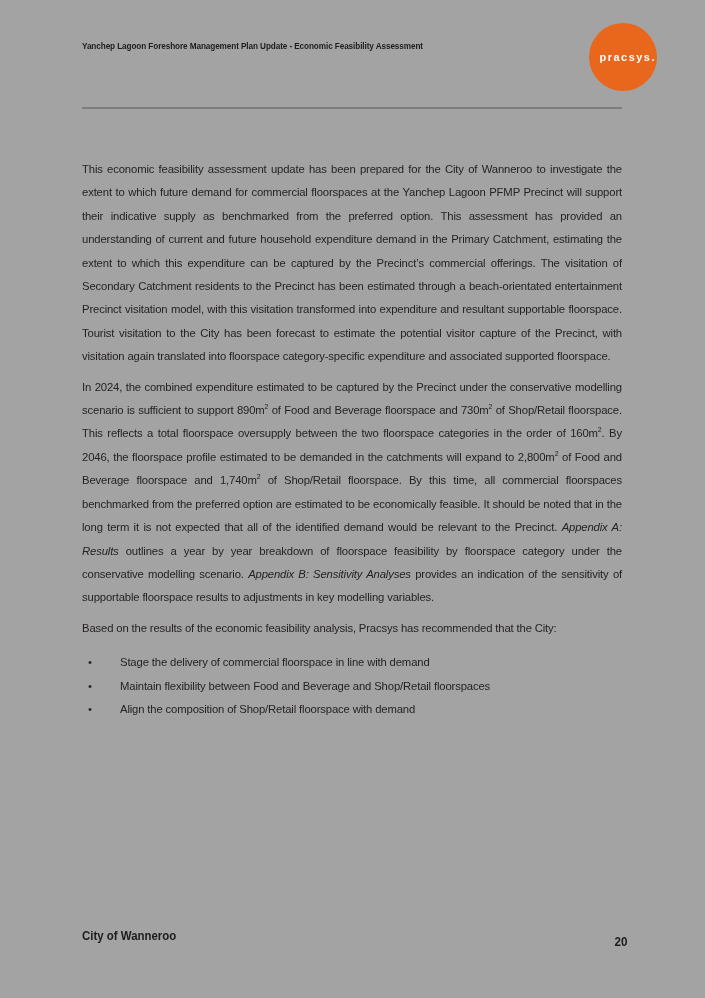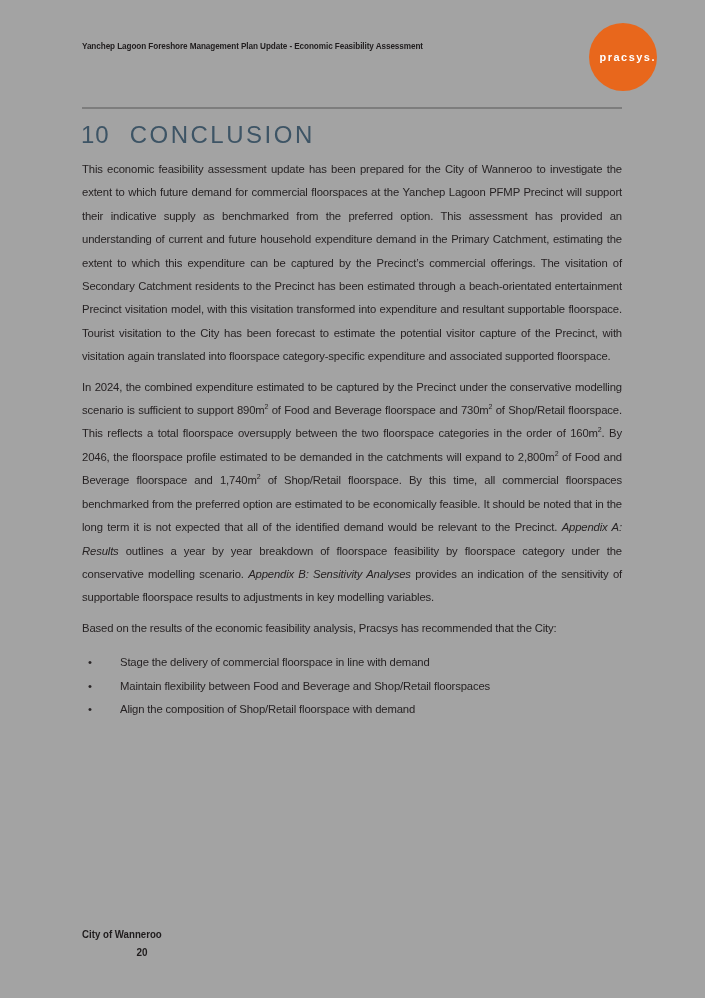--- a/index.html
+++ b/index.html
@@ -102,24 +102,23 @@
     top: 0;
   }
   
   .footer {
     position: absolute;
     left: 82px;
     top: 928px;
     width: 545px;
     display: flex;
     justify-content: space-between;
-    font-size: 11px;
+    font-size: 13px;
     font-weight: 700;
     color: #1f1c1d;
-    flex-direction: column;
   }
   .footer .footer-left {
     display: inline-block;
     transform: scaleX(0.88);
     transform-origin: left center;
   }
   .footer .page-num {
     display: inline-block;
     position: relative;
     top: 6px;
@@ -133,23 +132,20 @@
 <div class="page">
 
   <div class="header-title">Yanchep Lagoon Foreshore Management Plan Update - Economic Feasibility Assessment</div>
 
   <div class="logo">
     <span class="logo-text">pracsys.</span>
   </div>
 
   <div class="rule"></div>
 
-  <h1 class="section-heading">
-    <span class="num">10</span><span>CONCLUSION</span>
-  </h1>
 
   <div class="body-text">
     <p><span>This economic feasibility assessment update has been prepared for the City of Wanneroo to investigate the extent to which future demand for commercial floorspaces at the Yanchep Lagoon PFMP Precinct will support their indicative supply as benchmarked from the preferred option. This assessment has provided an understanding of current and future household expenditure demand in the Primary Catchment, estimating the extent to which this expenditure can be captured by the Precinct’s commercial offerings. The visitation of Secondary Catchment residents to the Precinct has been estimated through a beach-orientated entertainment Precinct visitation model, with this visitation transformed into expenditure and resultant supportable floorspace. Tourist visitation to the City has been forecast to estimate the potential visitor capture of the Precinct, with visitation again translated into floorspace category-specific expenditure and associated supported floorspace.</span></p>
     <p><span>In 2024, the combined expenditure estimated to be captured by the Precinct under the conservative modelling scenario is sufficient to support 890m</span><sup>2</sup><span> of Food and Beverage floorspace and 730m</span><sup>2</sup><span> of Shop/Retail floorspace. This reflects a total floorspace oversupply between the two floorspace categories in the order of 160m</span><sup>2</sup><span>. By 2046, the floorspace profile estimated to be demanded in the catchments will expand to 2,800m</span><sup>2</sup><span> of Food and Beverage floorspace and 1,740m</span><sup>2</sup><span> of Shop/Retail floorspace. By this time, all commercial floorspaces benchmarked from the preferred option are estimated to be economically feasible. It should be noted that in the long term it is not expected that all of the identified demand would be relevant to the Precinct. </span><em>Appendix A: Results</em><span> outlines a year by year breakdown of floorspace feasibility by floorspace category under the conservative modelling scenario. </span><em>Appendix B: Sensitivity Analyses</em><span> provides an indication of the sensitivity of supportable floorspace results to adjustments in key modelling variables.</span></p>
     <p><span>Based on the results of the economic feasibility analysis, Pracsys has recommended that the City:</span></p>
 
     <ul class="recs">
       <li>
         <span class="dot">•</span>
         <span>Stage the delivery of commercial floorspace in line with demand</span>

